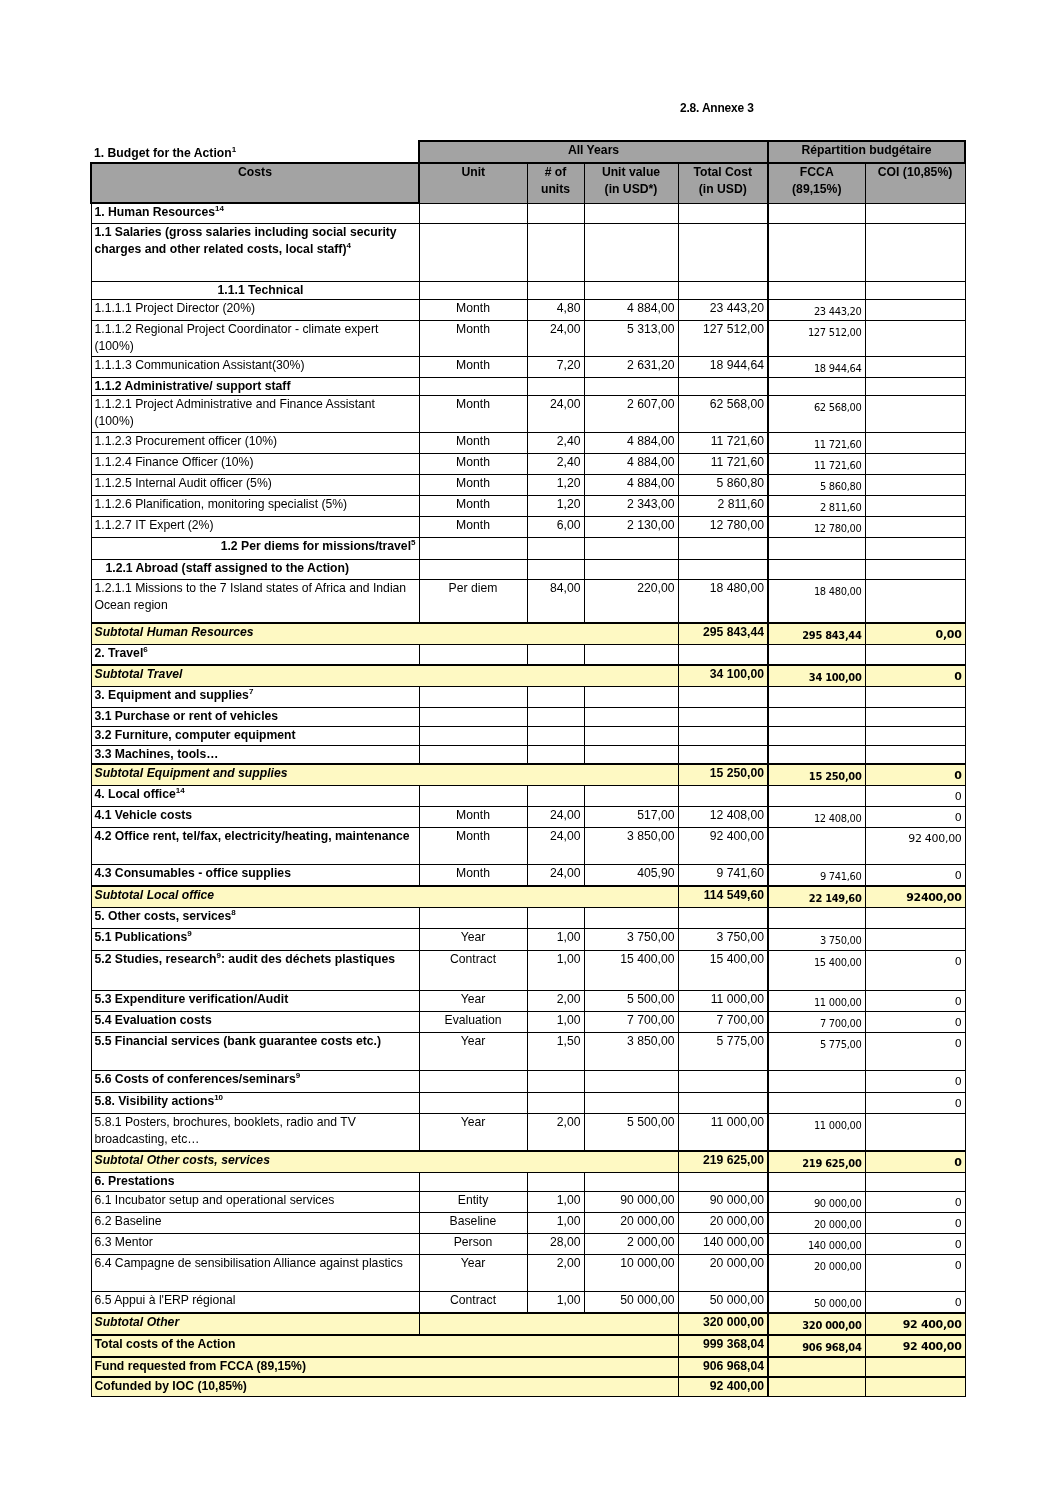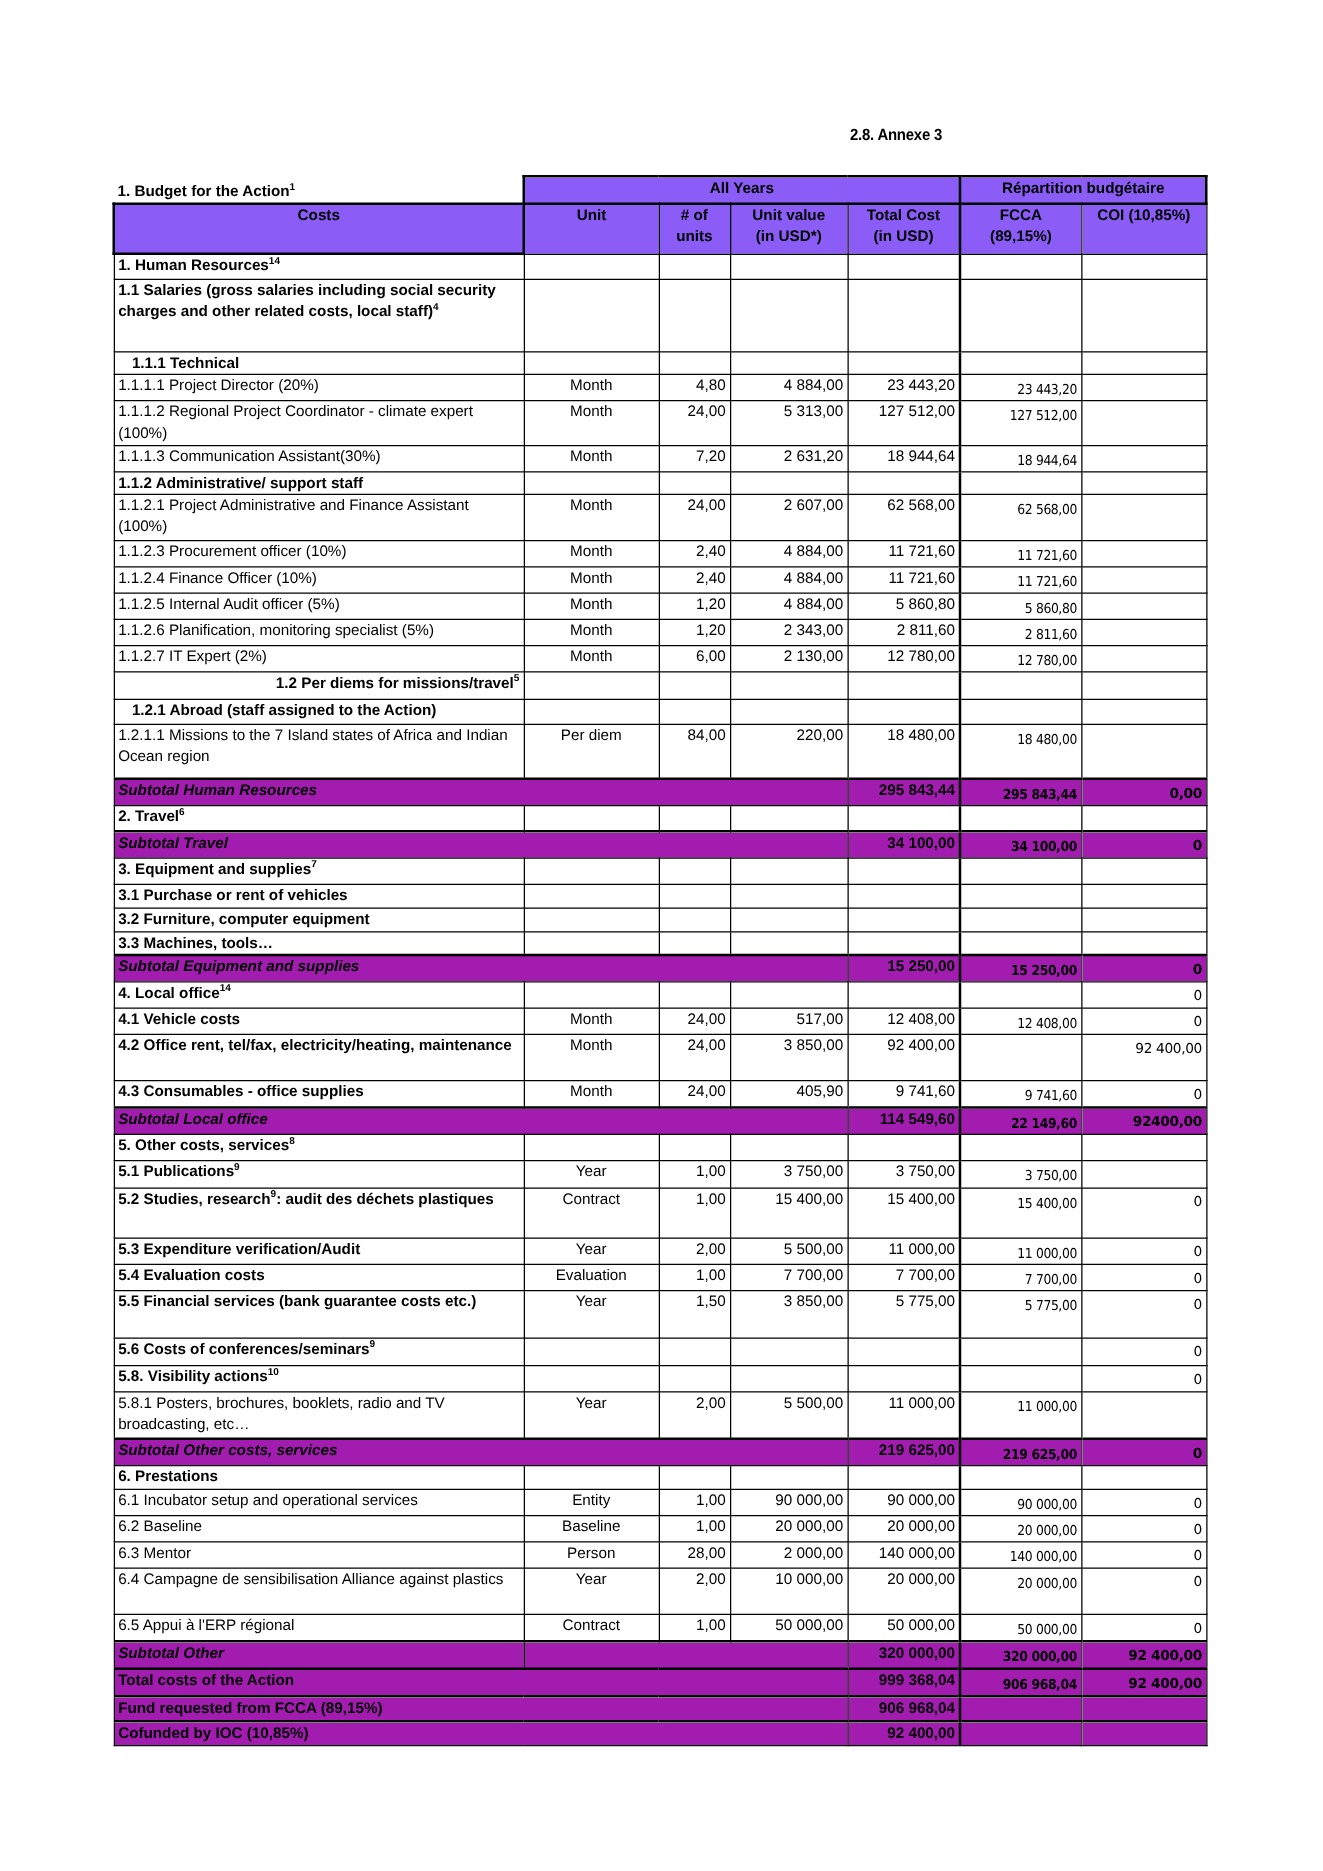--- a/index.html
+++ b/index.html
@@ -2,27 +2,27 @@
 <html><head>
 <meta charset="utf-8">
 <style>
   html, body { margin: 0; padding: 0; background: #ffffff; }
   body { width: 1058px; height: 1497px; position: relative; font-family: "Liberation Sans", sans-serif; color: #000; }
   .annex-title { position: absolute; left: 680px; top: 100px; font-size: 13px; font-weight: bold; letter-spacing: -0.2px; transform: scaleX(0.92); transform-origin: left; }
   table.budget { position: absolute; left: 90px; top: 140px; width: 874px; border-collapse: collapse; table-layout: fixed; font-size: 12.2px; line-height: 17px; }
   table.budget td { border: 1px solid #000; padding: 0 3px; vertical-align: top; overflow: hidden; }
   col.c-costs { width: 328px; } col.c-unit { width: 108px; } col.c-units { width: 57px; }
   col.c-uv { width: 94px; } col.c-tc { width: 90px; } col.c-fcca { width: 97px; } col.c-coi { width: 100px; }
-  .hdr { background: #8b5cf6; font-weight: bold; text-align: center; }
+  .hdr { background: #a3a3a3; font-weight: bold; text-align: center; }
   .title-cell { border: none !important; font-weight: bold; vertical-align: bottom !important; padding-top: 4px !important; }
   .num { text-align: right; }
   .ctr { text-align: center; }
   .b { font-weight: bold; }
   .sub { background: #c0c0c0; }
-  .sub td { background: #a21caf; }
+  .sub td { background: #fef9c3; }
   .subitalic { font-weight: bold; font-style: italic; }
   .fcca-cell { text-align: right; font-size: 11px; padding-top: 3px !important; font-family: "DejaVu Sans Condensed", "DejaVu Sans", sans-serif; letter-spacing: -0.3px; }
   .coi-cell { text-align: right; font-size: 11px; padding-top: 2px !important; font-family: "DejaVu Sans", sans-serif; letter-spacing: -0.3px; }
   .bold-num { font-weight: bold; }
   sup { font-size: 8px; line-height: 0; vertical-align: super; }
   .indent { padding-left: 14px !important; }
   .thickl { border-left: 2px solid #000 !important; }
   .thickt { border-top: 2px solid #000 !important; }
   .outer { border: 2px solid #000 !important; }
 </style>
@@ -70,21 +70,21 @@
       </tr>
       <tr style="height: 58px;">
         <td class="b"><span>1.1 Salaries (gross salaries including social security charges and other related costs, local staff)</span><sup>4</sup></td>
         <td class="ctr"></td>
         <td class="num"></td>
         <td class="num"></td>
         <td class="num"></td>
         <td class="fcca-cell thickl"></td>
         <td class="coi-cell"></td>
       </tr>
-      <tr style="height: 18px;">
+      <tr style="height: 18px; text-align: center;">
         <td class="b indent"><span>1.1.1 Technical</span></td>
         <td class="ctr"></td>
         <td class="num"></td>
         <td class="num"></td>
         <td class="num"></td>
         <td class="fcca-cell thickl"></td>
         <td class="coi-cell"></td>
       </tr>
       <tr style="height: 18px;">
         <td><span>1.1.1.1 Project Director (20%)</span></td>

